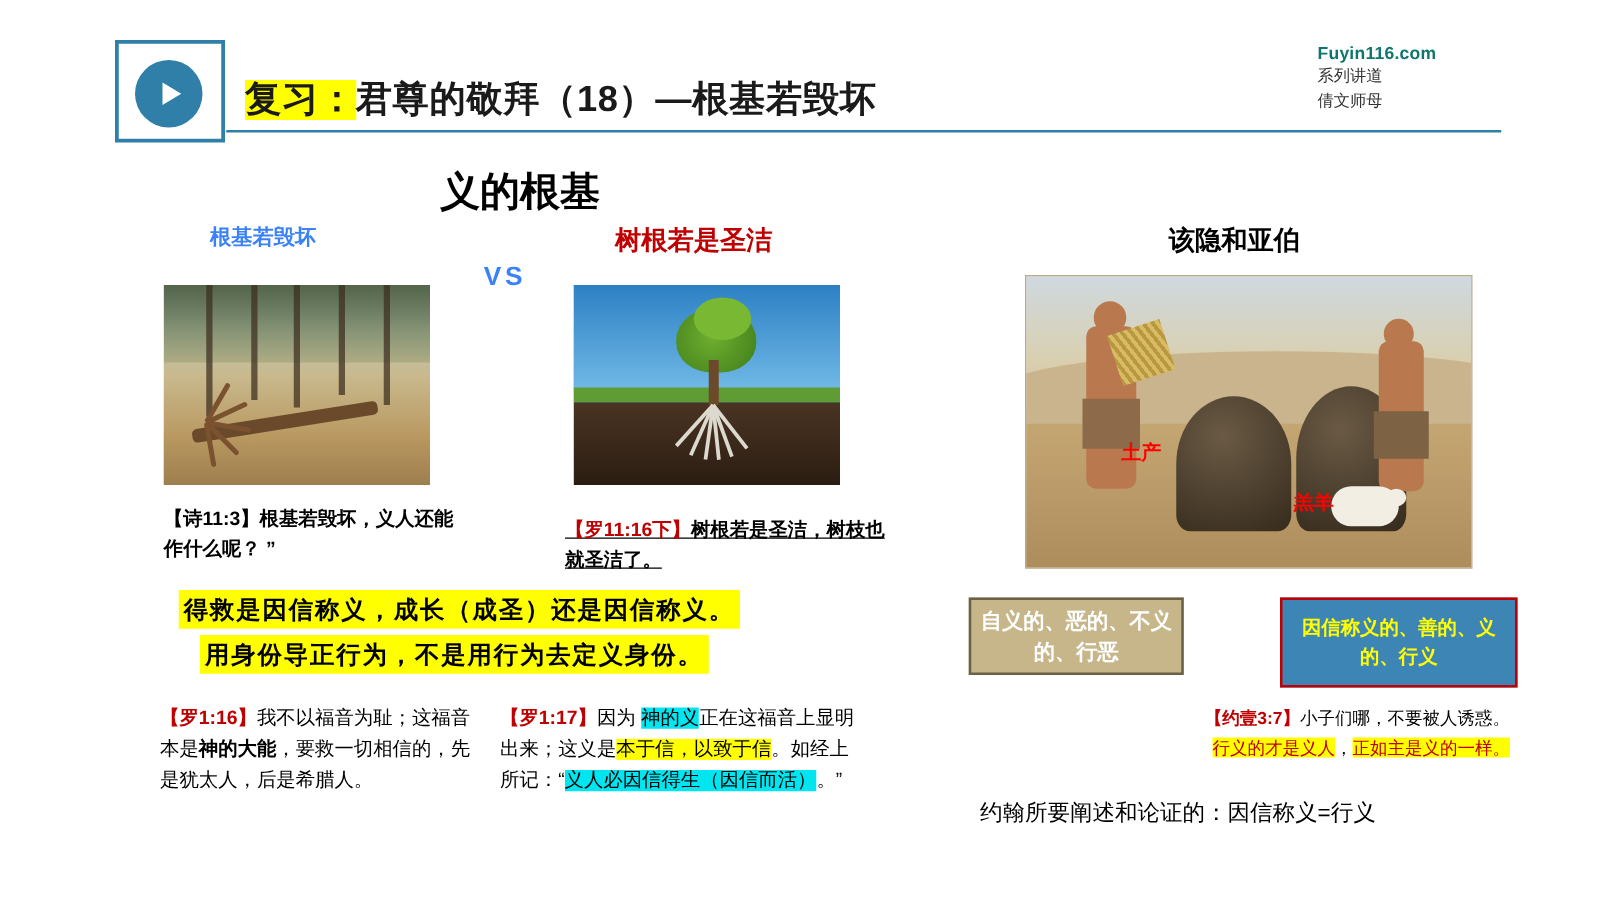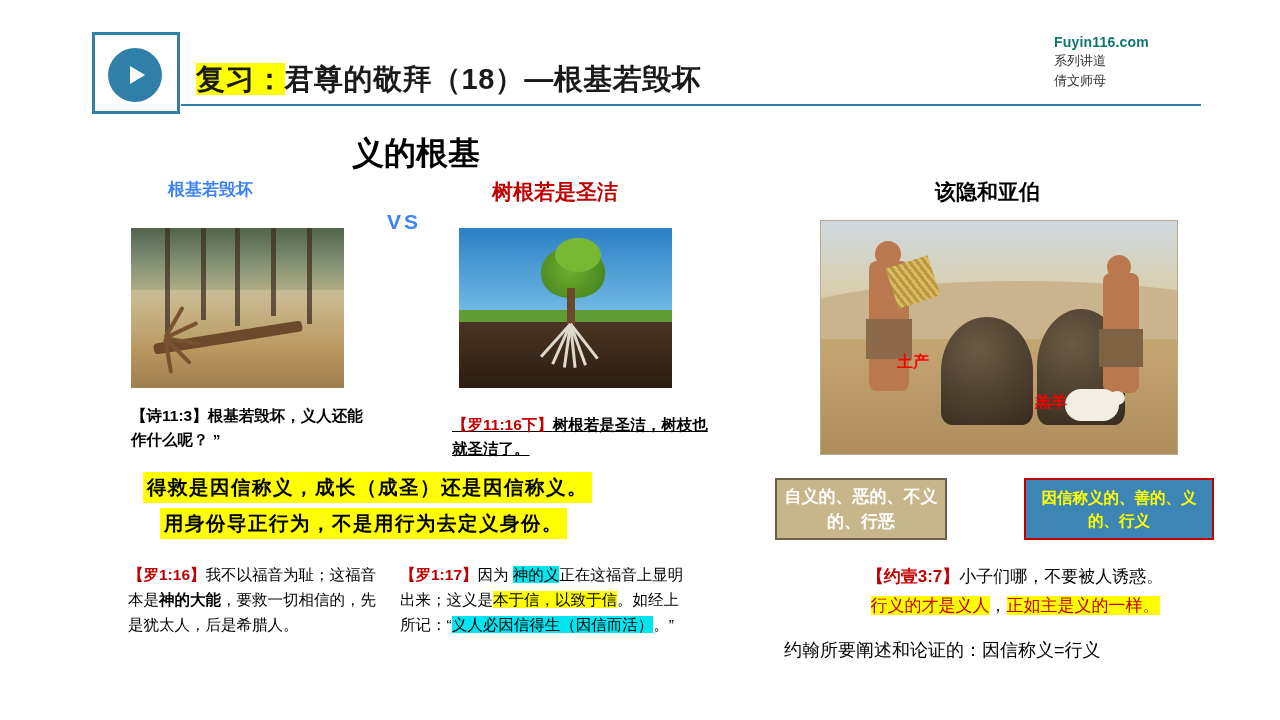--- a/index.html
+++ b/index.html
@@ -402,44 +402,44 @@
     font-weight: bold;
     color: #ffffff;
     line-height: 1.5;
     padding: 0 6px;
   }
   .box-right {
     position: absolute;
     left: 1024px;
     top: 478px;
     width: 190px;
-    height: 62px;
+    height: 72px;
     background: #3d85b5;
     border: 2px solid #c00000;
     box-sizing: border-box;
     display: flex;
     align-items: center;
     justify-content: center;
     text-align: center;
     font-size: 15.5px;
     font-weight: bold;
     color: #ffff00;
     line-height: 1.5;
     padding: 12px 6px;
   }
 
   .verse-john {
     position: absolute;
     left: 822px;
     top: 562px;
     width: 386px;
-    font-size: 17px;
+    font-size: 14px;
     color: #000000;
     line-height: 1.72;
-    text-align: center;
+    text-align: right;
   }
   .concl {
     position: absolute;
     left: 784px;
     top: 638px;
     font-size: 18px;
     color: #000000;
     white-space: nowrap;
   }
 </style>

